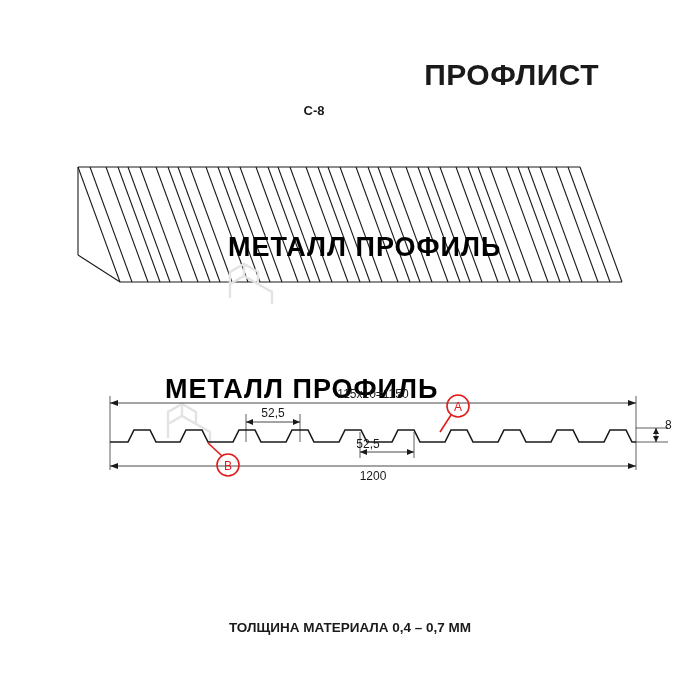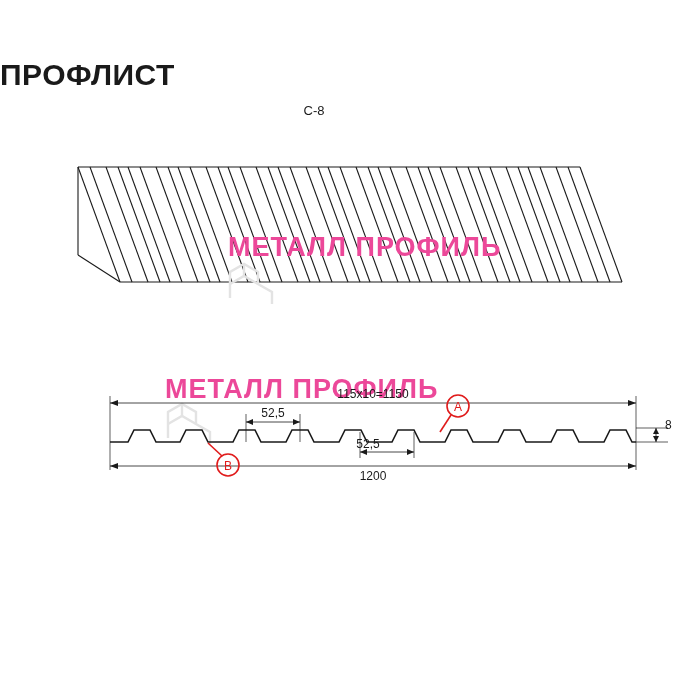--- a/index.html
+++ b/index.html
@@ -18,34 +18,34 @@
   .page {
     position: relative;
     width: 700px;
     height: 700px;
   }
   .title {
     position: absolute;
     top: 58px;
     left: 0;
     width: 599px;
-    text-align: left;
+    text-align: right;
     font-size: 30px;
     font-weight: bold;
     letter-spacing: 0.5px;
     color: #1a1a1a;
   }
   .subtitle {
     position: absolute;
     top: 103px;
     left: 0;
     width: 628px;
     text-align: center;
     font-size: 13px;
-    font-weight: normal;
+    font-weight: bold;
     color: #1a1a1a;
   }
   .footer-note {
     position: absolute;
     top: 620px;
     left: 0;
     width: 700px;
     text-align: center;
     font-size: 13.5px;
     font-weight: bold;
@@ -62,21 +62,21 @@
     position: absolute;
     top: 370px;
     left: 68px;
     width: 610px;
     height: 130px;
   }
   svg { display: block; overflow: visible; }
   .wm {
     position: absolute;
     pointer-events: none;
-    color: #ec4899;
+    color: #000000;
     font-weight: bold;
     white-space: nowrap;
     letter-spacing: 1px;
   }
   .wm1 { top: 232px; left: 228px; font-size: 27px; }
   .wm2 { top: 374px; left: 165px; font-size: 27px; }
   .wm-logo { position: absolute; pointer-events: none; }
 </style>
 </head>
 <body>
@@ -243,13 +243,14 @@
       </g>
 
       <g>
         <circle cx="160" cy="95" r="11" fill="none" stroke="#e01b1b" stroke-width="1.6"></circle>
         <path d="M154 86 L140 73" stroke="#e01b1b" stroke-width="1.6" fill="none"></path>
         <text x="160" y="100" font-size="12" fill="#e01b1b" text-anchor="middle" font-family="Liberation Sans, sans-serif">B</text>
       </g>
     </svg>
   </div>
 
+  <div class="footer-note">ТОЛЩИНА МАТЕРИАЛА 0,4 – 0,7 ММ</div>
 </div>
 
 </body></html>

